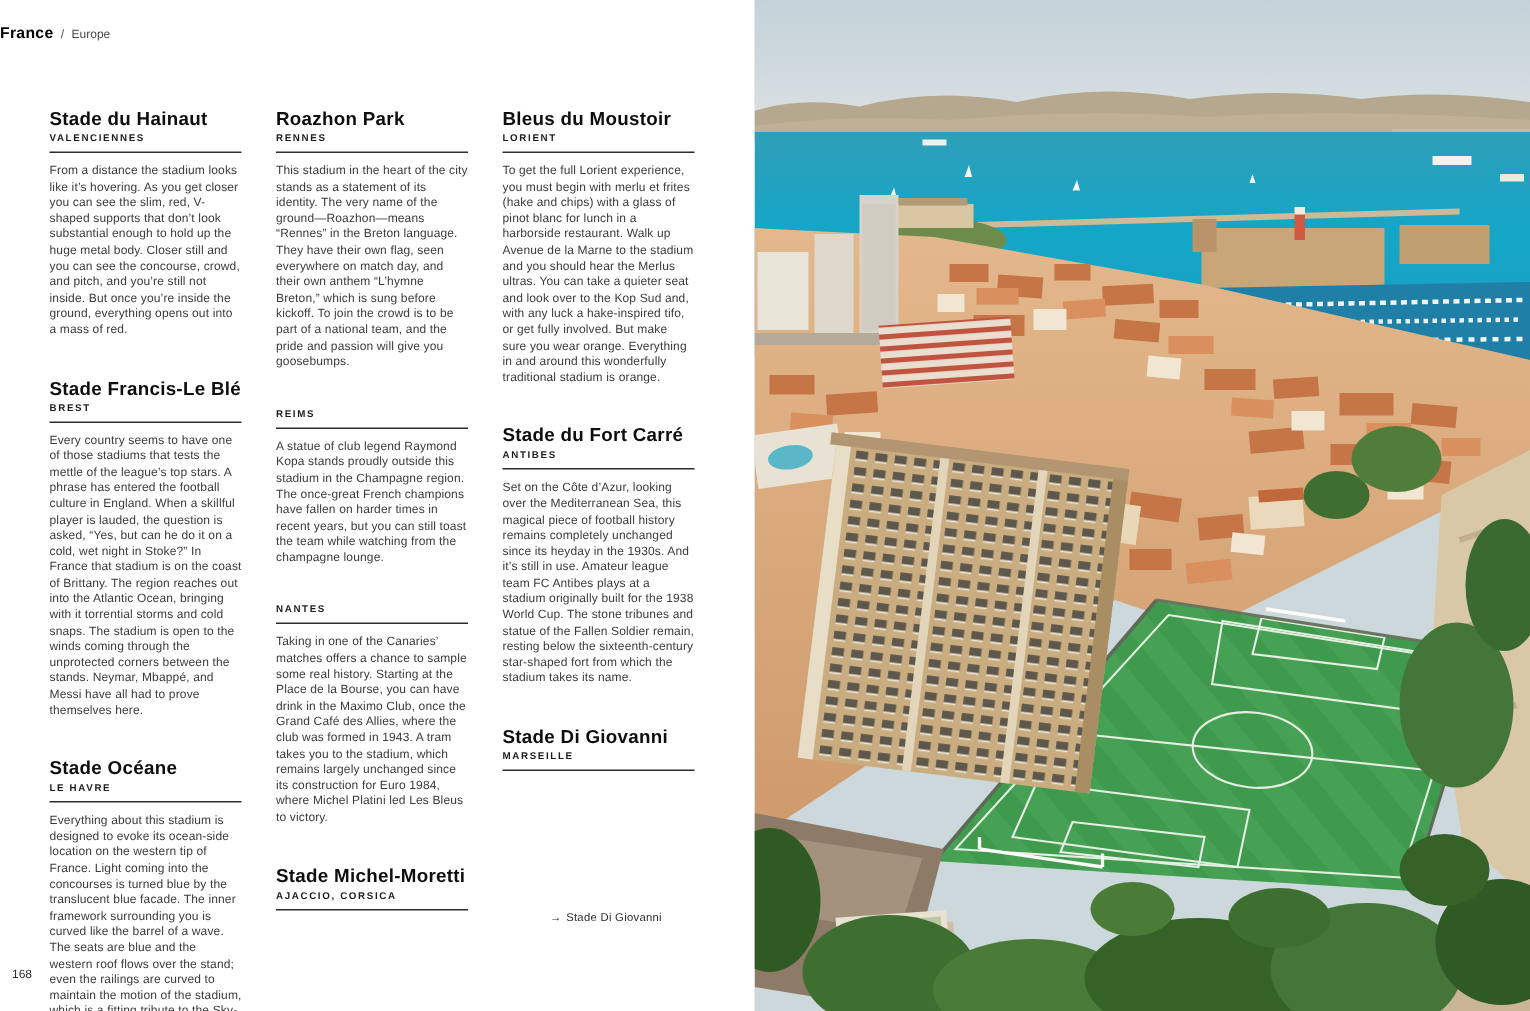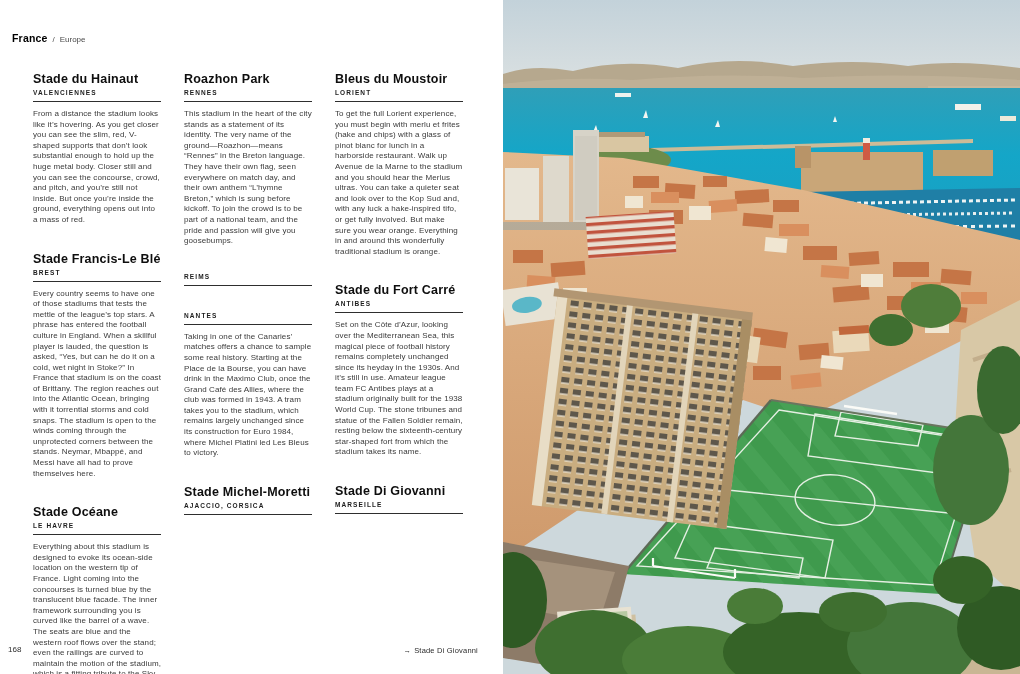--- a/index.html
+++ b/index.html
@@ -3,35 +3,35 @@
 <meta charset="utf-8">
 <style>
   html,body{margin:0;padding:0;}
   body{
     width:1020px;height:674px;position:relative;overflow:hidden;
     background:#ffffff;
     font-family:"Liberation Sans","DejaVu Sans",sans-serif;
     -webkit-font-smoothing:antialiased;
   }
   .page-left{position:absolute;left:0;top:0;width:503px;height:674px;background:#fff;}
-  .breadcrumb{position:absolute;left:12px;top:16px;font-size:10.5px;color:#000;margin-top:16px;}
+  .breadcrumb{position:absolute;left:0;top:16px;font-size:10.5px;color:#000;}
   .breadcrumb .country{font-weight:bold;letter-spacing:.2px;}
   .breadcrumb .sep{font-weight:normal;color:#4a4a4a;font-size:8px;margin:0 2px;}
   .breadcrumb .region{font-weight:normal;color:#4a4a4a;font-size:8px;}
   .columns{
     position:absolute;left:33px;top:72px;width:430px;
     display:grid;grid-template-columns:repeat(3,128px);column-gap:23px;align-items:start;
   }
   .entry{margin-bottom:26px;}
   .entry-title{font-size:12.5px;font-weight:bold;color:#0e0e0e;letter-spacing:.2px;line-height:14px;margin:0;}
   .entry-loc{font-size:6.5px;font-weight:bold;color:#1c1c1c;letter-spacing:1.1px;margin-top:3px;text-transform:uppercase;}
   .entry-rule{border-bottom:1px solid #2e2e2e;margin:5px 0 7px 0;}
   .entry-body{font-size:8px;line-height:10.6px;color:#3a3a3a;letter-spacing:.1px;margin:0;}
   .page-number{position:absolute;left:8px;top:645px;font-size:8px;color:#2e2e2e;}
-  .photo-caption{position:absolute;left:330px;top:646px;width:148px;text-align:right;font-size:7.5px;color:#2b2b2b;letter-spacing:.2px;}
+  .photo-caption{position:absolute;left:330px;top:607px;width:148px;text-align:center;font-size:7.5px;color:#2b2b2b;letter-spacing:.2px;}
   .photo-caption .arrow{margin-right:3px;}
   .photo{position:absolute;left:503px;top:0;width:517px;height:674px;overflow:hidden;background:#cdd8dc;}
   .photo svg{display:block;}
 </style>
 </head>
 <body>
 
 <div class="page-left">
 
   <div class="breadcrumb">
@@ -66,20 +66,21 @@
     <div class="col">
       <div class="entry">
         <h3 class="entry-title">Roazhon Park</h3>
         <div class="entry-loc">RENNES</div>
         <div class="entry-rule"></div>
         <p class="entry-body">This stadium in the heart of the city stands as a statement of its identity. The very name of the ground—Roazhon—means “Rennes” in the Breton language. They have their own flag, seen everywhere on match day, and their own anthem “L’hymne Breton,” which is sung before kickoff. To join the crowd is to be part of a national team, and the pride and passion will give you goosebumps.</p>
       </div>
       <div class="entry">
         <div class="entry-loc">REIMS</div>
         <div class="entry-rule"></div>
+        <p class="entry-body">A statue of club legend Raymond Kopa stands proudly outside this stadium in the Champagne region. The once-great French champions have fallen on harder times in recent years, but you can still toast the team while watching from the champagne lounge.</p>
       </div>
       <div class="entry">
         <div class="entry-loc">NANTES</div>
         <div class="entry-rule"></div>
         <p class="entry-body">Taking in one of the Canaries’ matches offers a chance to sample some real history. Starting at the Place de la Bourse, you can have drink in the Maximo Club, once the Grand Café des Allies, where the club was formed in 1943. A tram takes you to the stadium, which remains largely unchanged since its construction for Euro 1984, where Michel Platini led Les Bleus to victory.</p>
       </div>
       <div class="entry">
         <h3 class="entry-title">Stade Michel-Moretti</h3>
         <div class="entry-loc">AJACCIO, CORSICA</div>
         <div class="entry-rule"></div>

